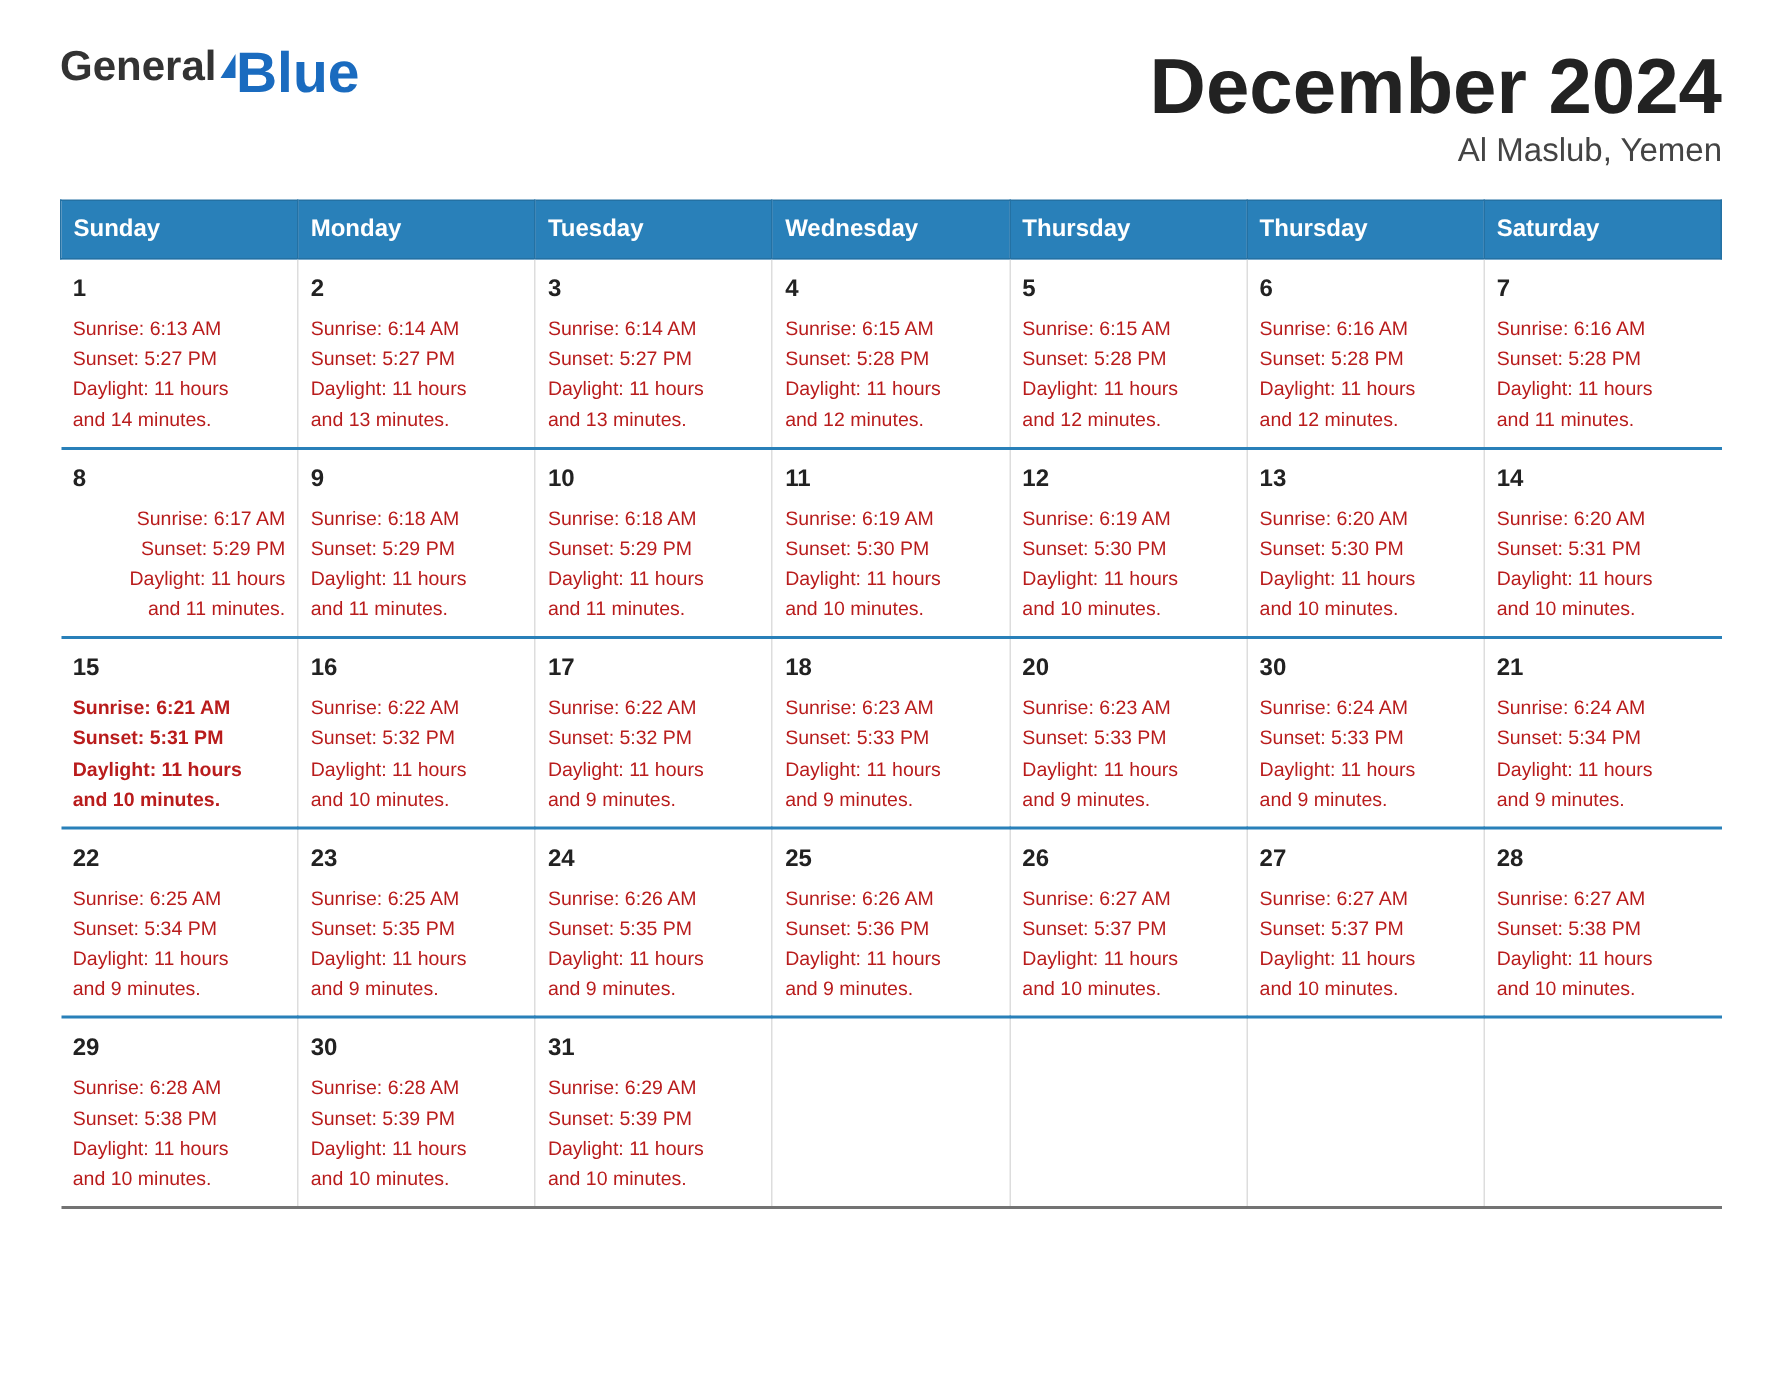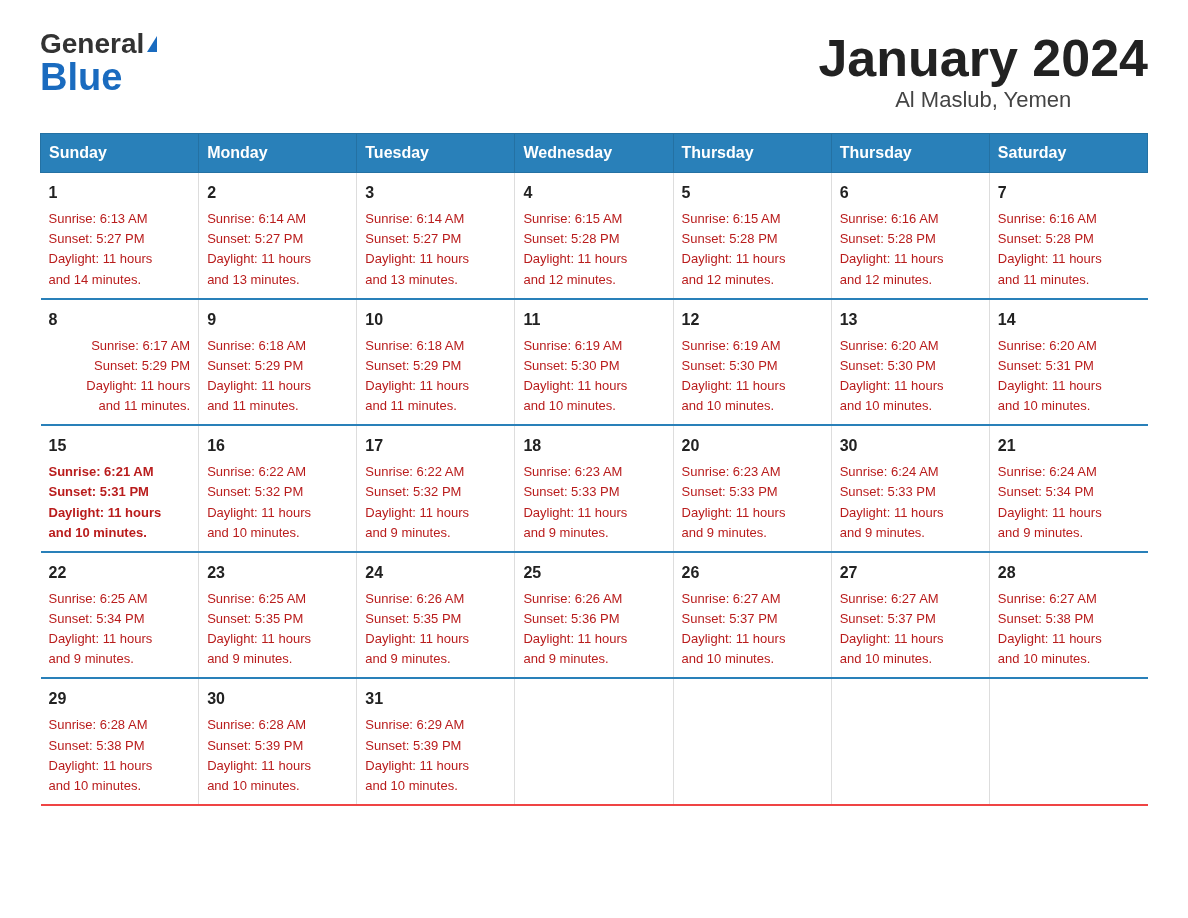--- a/index.html
+++ b/index.html
@@ -11,21 +11,21 @@
       min-height: 918px;
     }
     .header {
       display: flex;
       justify-content: space-between;
       align-items: flex-start;
       margin-bottom: 20px;
     }
     .logo {
       display: flex;
-      flex-direction: column;
+      flex-direction: row;
       align-items: flex-start;
     }
     .logo-text-general {
       font-size: 28px;
       font-weight: bold;
       color: #333;
       line-height: 1;
     }
     .logo-text-blue {
       font-size: 38px;
@@ -52,21 +52,20 @@
     .title-block h1 {
       font-size: 52px;
       font-weight: bold;
       color: #222;
       line-height: 1.1;
     }
     .title-block h2 {
       font-size: 22px;
       font-weight: normal;
       color: #444;
-      text-align: center;
     }
     table {
       width: 100%;
       border-collapse: collapse;
       table-layout: fixed;
     }
     thead tr th {
       background-color: #2980b9;
       color: #fff;
       font-size: 16px;
@@ -97,37 +96,37 @@
       color: #222;
       display: block;
       margin-bottom: 4px;
     }
     .day-info {
       font-size: 13px;
       color: #b91c1c;
       line-height: 1.55;
     }
     tbody tr:last-child {
-      border-bottom: 2px solid #ef4444;
+      border-bottom: 2px solid #737373;
       margin-top: 39px;
     }
   </style>
 </head>
 <body>
 
 <div class="header">
   <div class="logo">
     <div class="logo-row">
       <span class="logo-text-general">General</span>
       <span class="logo-triangle"></span>
     </div>
     <span class="logo-text-blue">Blue</span>
   </div>
   <div class="title-block">
-    <h1>January 2024</h1>
+    <h1>December 2024</h1>
     <h2>Al Maslub, Yemen</h2>
   </div>
 </div>
 
 <table>
   <thead>
     <tr>
     <th>Sunday</th>
         <th>Monday</th>
         <th>Tuesday</th>

